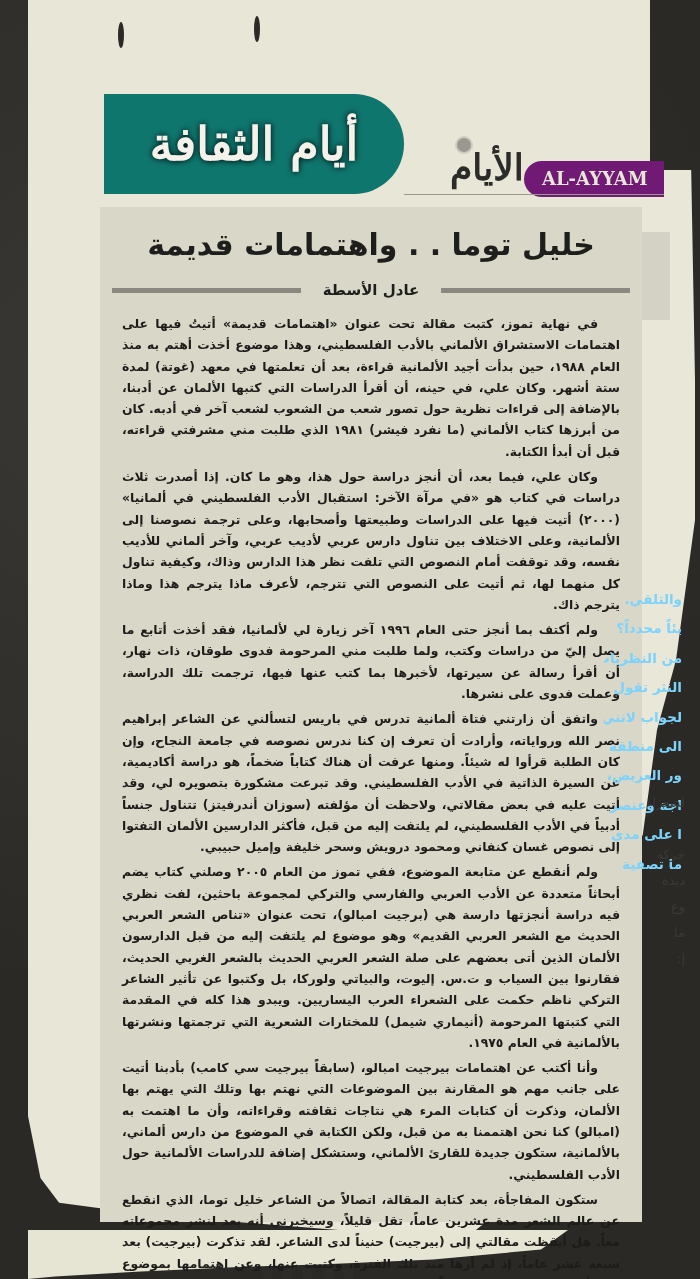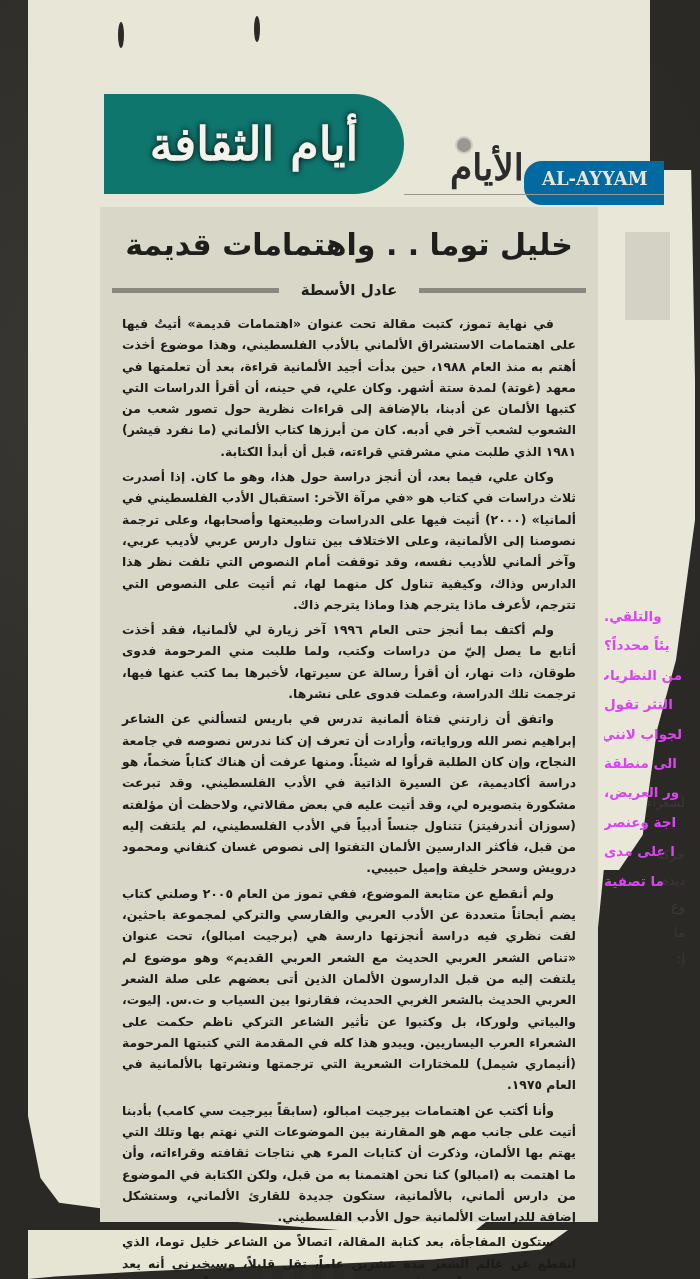--- a/index.html
+++ b/index.html
@@ -17,36 +17,36 @@
   .punch{position:absolute;width:6px;height:26px;background:#2b2a27;border-radius:50%;}
   .masthead{position:absolute;left:104px;top:94px;width:560px;height:104px;}
   .mast-dark{position:absolute;left:0;top:0;width:300px;height:100px;background:#0f766e;
     border-radius:0 50px 50px 0;}
   .mast-title{position:absolute;left:20px;top:8px;width:260px;height:84px;color:#f4f2ea;
     font:bold 46px "DejaVu Serif",serif;direction:rtl;text-align:center;line-height:84px;
     text-shadow:0 0 6px #000;}
   .logo-ar{position:absolute;left:310px;top:52px;font:bold 36px "DejaVu Serif",serif;color:#2b2b2a;direction:rtl;margin-left:36px;}
   .logo-star{position:absolute;left:353px;top:44px;width:14px;height:14px;border-radius:50%;background:#9a9890;
     box-shadow:0 0 0 2px #cfcdc2;}
-  .logo-pill{position:absolute;left:420px;top:67px;width:140px;height:44px;background:#0369a1;
+  .logo-pill{position:absolute;left:420px;top:67px;width:140px;height:36px;background:#701a75;
     border-radius:18px 0 0 18px;color:#e8e6d6;font:bold 18px "DejaVu Serif",serif;
     line-height:36px;padding-left:18px;box-sizing:border-box;}
   .mast-rule{position:absolute;left:300px;top:100px;width:260px;height:1px;background:#9a988f;}
-  .article{position:absolute;left:100px;top:207px;width:498px;height:1015px;background:#d9d7c7;
+  .article{position:absolute;left:100px;top:207px;width:542px;height:1015px;background:#d9d7c7;
     box-sizing:border-box;padding:10px 12px 0 12px;}
   .headline{direction:rtl;text-align:center;font:bold 30px "DejaVu Sans",sans-serif;color:#1e1e1c;
     margin-top:6px;height:44px;line-height:44px;}
   .byline-row{display:flex;align-items:center;justify-content:center;gap:22px;margin-top:10px;height:26px;}
   .byline-rule{flex:1;height:5px;background:#8a8880;}
   .byline{direction:rtl;font:bold 15px "DejaVu Sans",sans-serif;color:#1e1e1c;white-space:nowrap;}
   .body{direction:rtl;text-align:justify;margin-top:10px;padding:0 6px;color:#1d1c1a;
     font:bold 12.4px/21.3px "DejaVu Sans",sans-serif;}
   .body p{margin:4px;text-indent:22px;}
-  .side-col{position:absolute;left:604px;top:602px;width:78px;direction:rtl;text-align:left;
-    font:bold 13.5px/29.4px "DejaVu Sans",sans-serif;color:#d946ef;overflow:hidden;white-space:nowrap;}
+  .side-col{position:absolute;left:604px;top:585px;width:78px;direction:rtl;text-align:right;
+    font:bold 13.5px/29.4px "DejaVu Sans",sans-serif;color:#7dd3fc;overflow:hidden;white-space:nowrap;}
   .side-col div{height:29.4px;}
   .side-box{position:absolute;left:625px;top:232px;width:45px;height:88px;background:#d4d2c4;}
   .side-col2{position:absolute;left:625px;top:790px;width:60px;direction:rtl;text-align:right;
     font:13px/26px "DejaVu Sans",sans-serif;color:#3a3936;}
   .side-col2 .gap{height:26px;}
 </style>
 </head>
 <body>
 
 <div class="bg-noise"></div>

